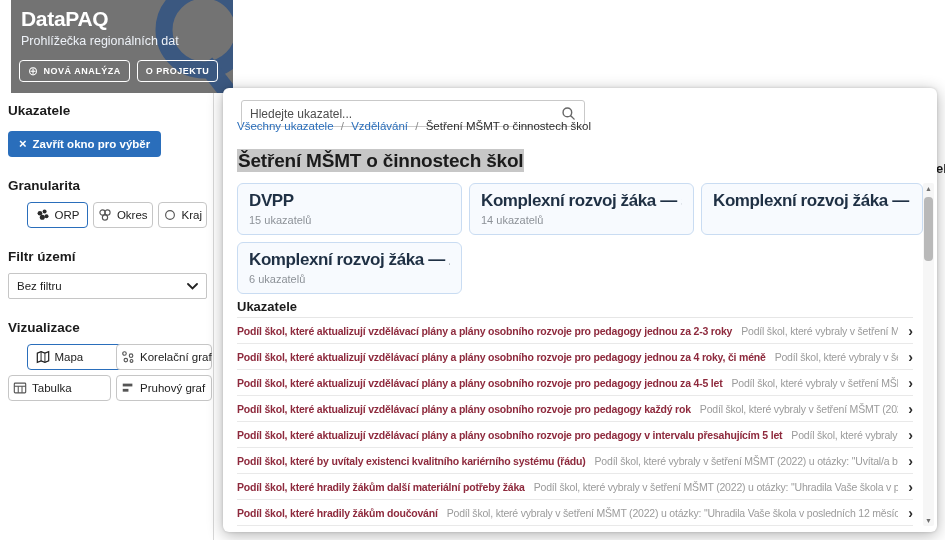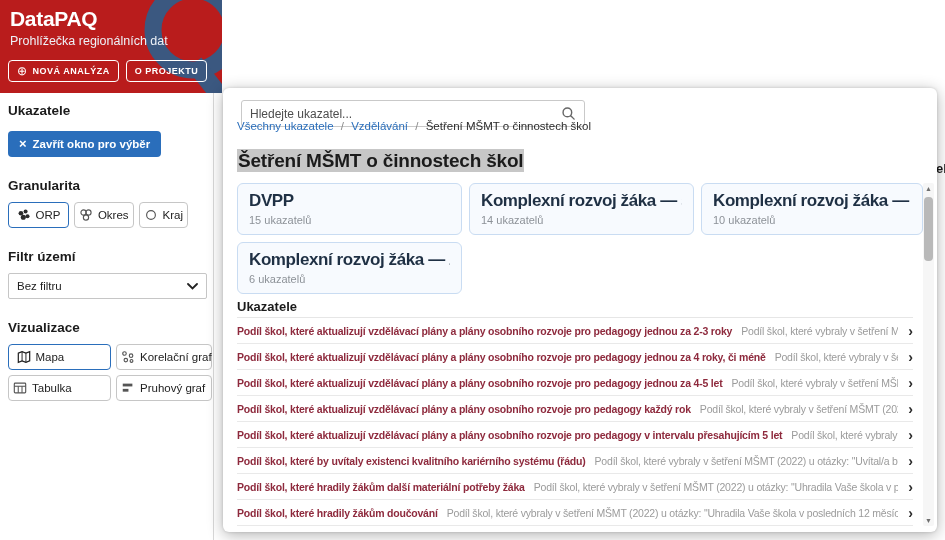--- a/index.html
+++ b/index.html
@@ -6,22 +6,22 @@
   html,body { width:945px; height:540px; }
   body {
     font-family:"Liberation Sans", sans-serif;
     background:#ffffff; overflow:hidden; position:relative;
     color:#1b1b1b;
   }
   .page { position:absolute; inset:0; }
 
   
   .topbar {
-    position:absolute; left:0; top:0; width:222px; height:93px;
-    background:#b91c1c; overflow:hidden; z-index:1;
+    position:absolute; left:11px; top:0; width:222px; height:93px;
+    background:#737373; overflow:hidden; z-index:1;
   }
   .qmark { position:absolute; left:0; top:0; }
   .brand { position:absolute; left:10px; top:7px; font-size:21px; font-weight:bold; color:#fff; letter-spacing:-0.3px; }
   .tagline { position:absolute; left:10px; top:34px; font-size:12.5px; color:#eef2f8; }
   .topbar-actions { position:absolute; left:8px; top:60px; display:flex; gap:7px; }
   .topbar-btn {
     display:flex; align-items:center; gap:5px;
     background:transparent; border:1.5px solid #ffffff; border-radius:4px;
     color:#ffffff; font-family:inherit; font-size:9px; font-weight:bold; letter-spacing:0.5px;
     padding:5px 8px; cursor:pointer; white-space:nowrap;
@@ -43,21 +43,21 @@
   }
   .close-x { font-size:13px; line-height:10px; }
   .group { margin-top:21px; }
   .opt-row { display:flex; gap:5px; margin-top:9px; }
   .opt-btn {
     display:flex; align-items:center; gap:5px;
     background:#fff; border:1px solid #c6c6c6; border-radius:4px;
     font-family:inherit; font-size:11.5px; color:#222;
     padding:5px 4px; cursor:pointer; white-space:nowrap;
   }
-  .opt-btn.selected { border:1.5px solid #2a6ebb; padding:4.5px 7.5px; }
+  .opt-btn.selected { border:1.5px solid #2a6ebb; padding:4.5px 7.5px;margin-left:19px; }
   .viz-grid { display:grid; grid-template-columns:103px 96px; gap:5px; margin-top:9px; }
   .viz-grid .opt-btn { width:100%; }
   .select-box {
     margin-top:9px; width:199px; height:26px;
     border:1px solid #c6c6c6; border-radius:2px; background:#fff;
     display:flex; align-items:center; justify-content:space-between;
     font-size:11.5px; color:#222; padding:0 8px; cursor:pointer;
   }
   .ic { flex:0 0 auto; display:inline-flex; }
 
@@ -276,21 +276,20 @@
   </div>
 
 
   <div class="cat-card">
     <div class="cat-name">Komplexní rozvoj žáka — silné stránky</div>
     <div class="cat-count">14 ukazatelů</div>
   </div>
 
   <div class="cat-card">
     <div class="cat-name">Komplexní rozvoj žáka — slabé stránky</div>
-    <div class="cat-count">10 ukazatelů</div>
   </div>
 
   <div class="cat-card">
     <div class="cat-name">Komplexní rozvoj žáka — znevýhodnění</div>
     <div class="cat-count">6 ukazatelů</div>
   </div>
 </div>
 
     <div class="list-h">Ukazatele</div>
 

